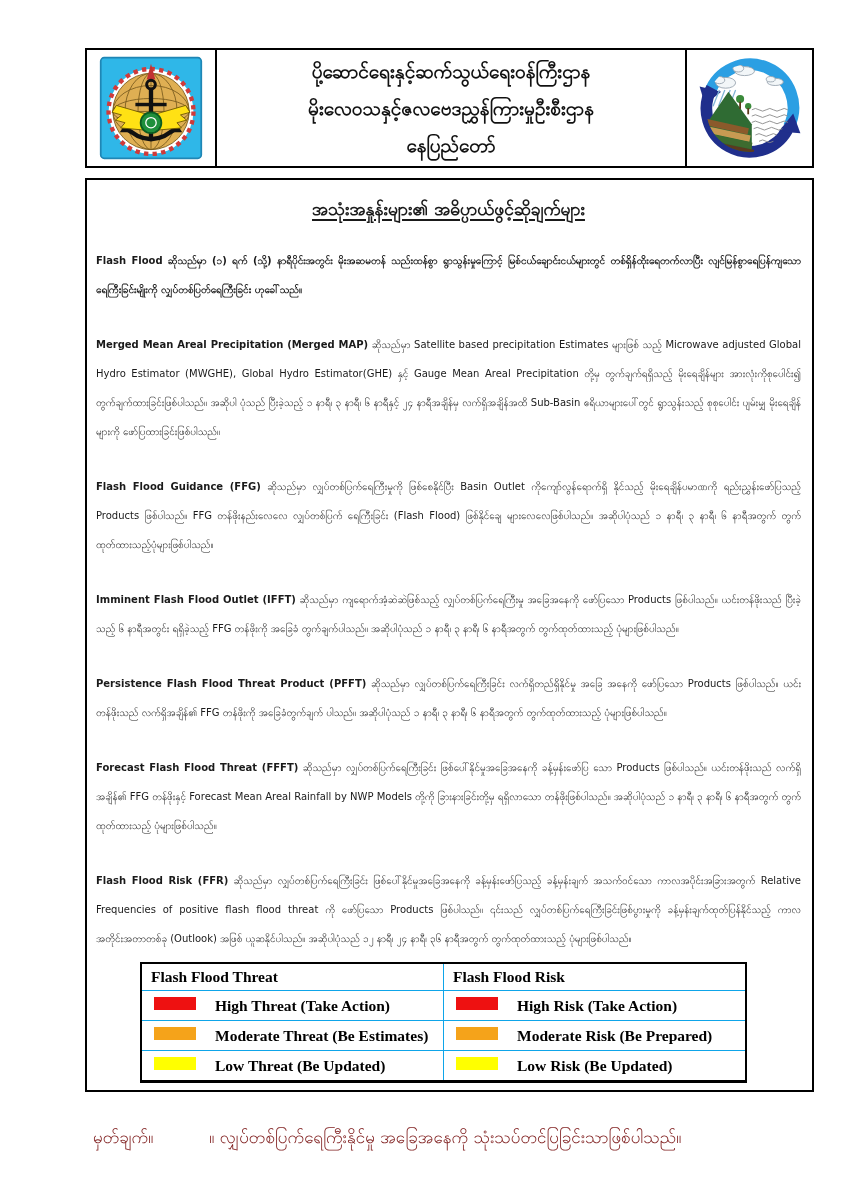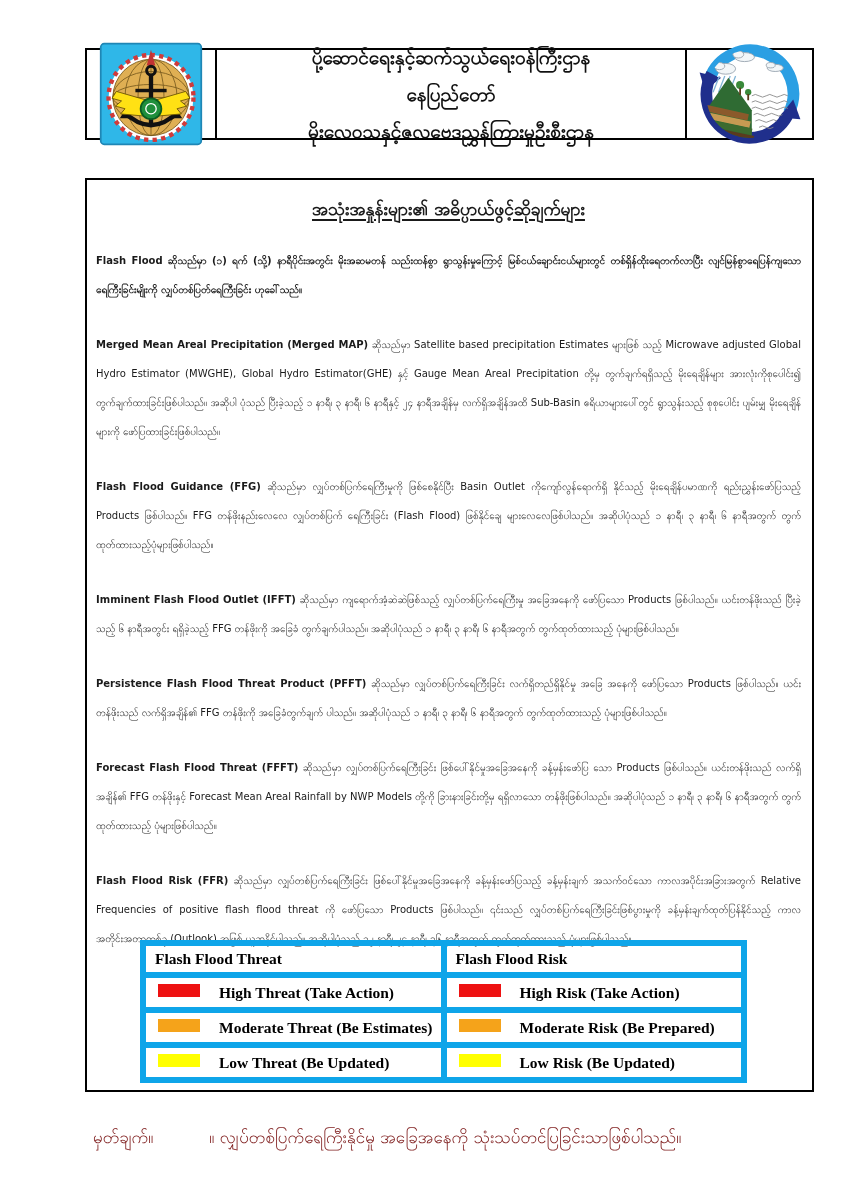--- a/index.html
+++ b/index.html
@@ -1,41 +1,41 @@
 <!DOCTYPE html>
 <html><head>
 <meta charset="utf-8">
 <style>
   html,body{margin:0;padding:0;background:#fff;}
   .page{position:relative;width:849px;height:1200px;background:#ffffff;overflow:hidden;
         font-family:"DejaVu Sans",sans-serif;color:#1a1a1a;}
 
   
-  .header-box{position:absolute;left:85px;top:48px;width:729px;height:92px;
+  .header-box{position:absolute;left:85px;top:48px;width:729px;height:120px;
               border:2px solid #000;box-sizing:border-box;display:flex;align-items:stretch;}
   .logo-cell{display:flex;align-items:center;justify-content:center;box-sizing:border-box;}
   .logo-cell.left{width:130px;border-right:2px solid #000;}
   .logo-cell.right{width:127px;border-left:2px solid #000;}
   .header-center{flex:1;display:flex;flex-direction:column;justify-content:center;
                  text-align:center;font-weight:bold;font-size:19px;line-height:37px;color:#111;}
 
   
   .content-box{position:absolute;left:85px;top:178px;width:729px;height:914px;
                border:2px solid #000;box-sizing:border-box;padding:10px 11px 0 9px;overflow:hidden;}
   .doc-title{text-align:center;font-weight:bold;font-size:17.5px;margin:8px 0 22px 0;
              text-decoration:underline;text-underline-offset:4px;text-decoration-thickness:2px;}
   .para{font-size:10px;line-height:29px;text-align:justify;margin:0 0 26px 0;}
   .para .lead{font-weight:bold;}
   .para.all-bold{font-weight:bold;}
 
   
   .threat-table{position:absolute;left:53px;bottom:7px;width:607px;border-collapse:collapse;
                 font-family:"Liberation Serif",serif;font-weight:bold;font-size:15.5px;color:#000;
                 border:2px solid #000;border-bottom:3px solid #000;table-layout:fixed;}
-  .threat-table td{border:6px solid #0ea5e9;height:29px;padding:0 0 0 9px;vertical-align:middle;}
+  .threat-table td{border:1px solid #0ea5e9;height:29px;padding:0 0 0 9px;vertical-align:middle;}
   .threat-table tr.head td{height:26px;}
   .cellwrap{display:flex;}
   .swatch{width:42px;height:13px;margin:0 19px 0 3px;flex:0 0 auto;}
 
   
   .footer-note{position:absolute;left:93px;top:1122px;width:720px;font-size:17px;line-height:30px;}
   .footer-note .gap{display:inline-block;width:56px;}
 
   svg{display:block;}
 </style>
@@ -67,22 +67,22 @@
         <line x1="42" y1="56" x2="78" y2="56" stroke="#111" stroke-width="4"></line>
         <path d="M58,68 L20,57 L15,65 L26,68 L19,74 L30,77 L25,83 L58,86 Z" fill="#FFE114" stroke="#6b5500"></path>
         <path d="M62,68 L100,57 L105,65 L94,68 L101,74 L90,77 L95,83 L62,86 Z" fill="#FFE114" stroke="#6b5500"></path>
         <circle cx="60" cy="77" r="12" fill="#1F8F3C" stroke="#0b5c22" stroke-width="2"></circle>
         <circle cx="60" cy="77" r="6" fill="none" stroke="#fff" stroke-width="1.5"></circle>
       </svg>
     </div>
 
     <div class="header-center">
       <div>ပို့ဆောင်ရေးနှင့်ဆက်သွယ်ရေးဝန်ကြီးဌာန</div>
+      <div>မိုးလေဝသနှင့်ဇလဗေဒညွှန်ကြားမှုဦးစီးဌာန</div>
       <div>နေပြည်တော်</div>
-      <div>မိုးလေဝသနှင့်ဇလဗေဒညွှန်ကြားမှုဦးစီးဌာန</div>
     </div>
 
     <div class="logo-cell right">
 
       <svg width="108" height="108" viewBox="0 0 120 120">
         <defs>
             <clipPath id="cc">
               <circle cx="60" cy="60" r="49"></circle>
             </clipPath>
           </defs>

